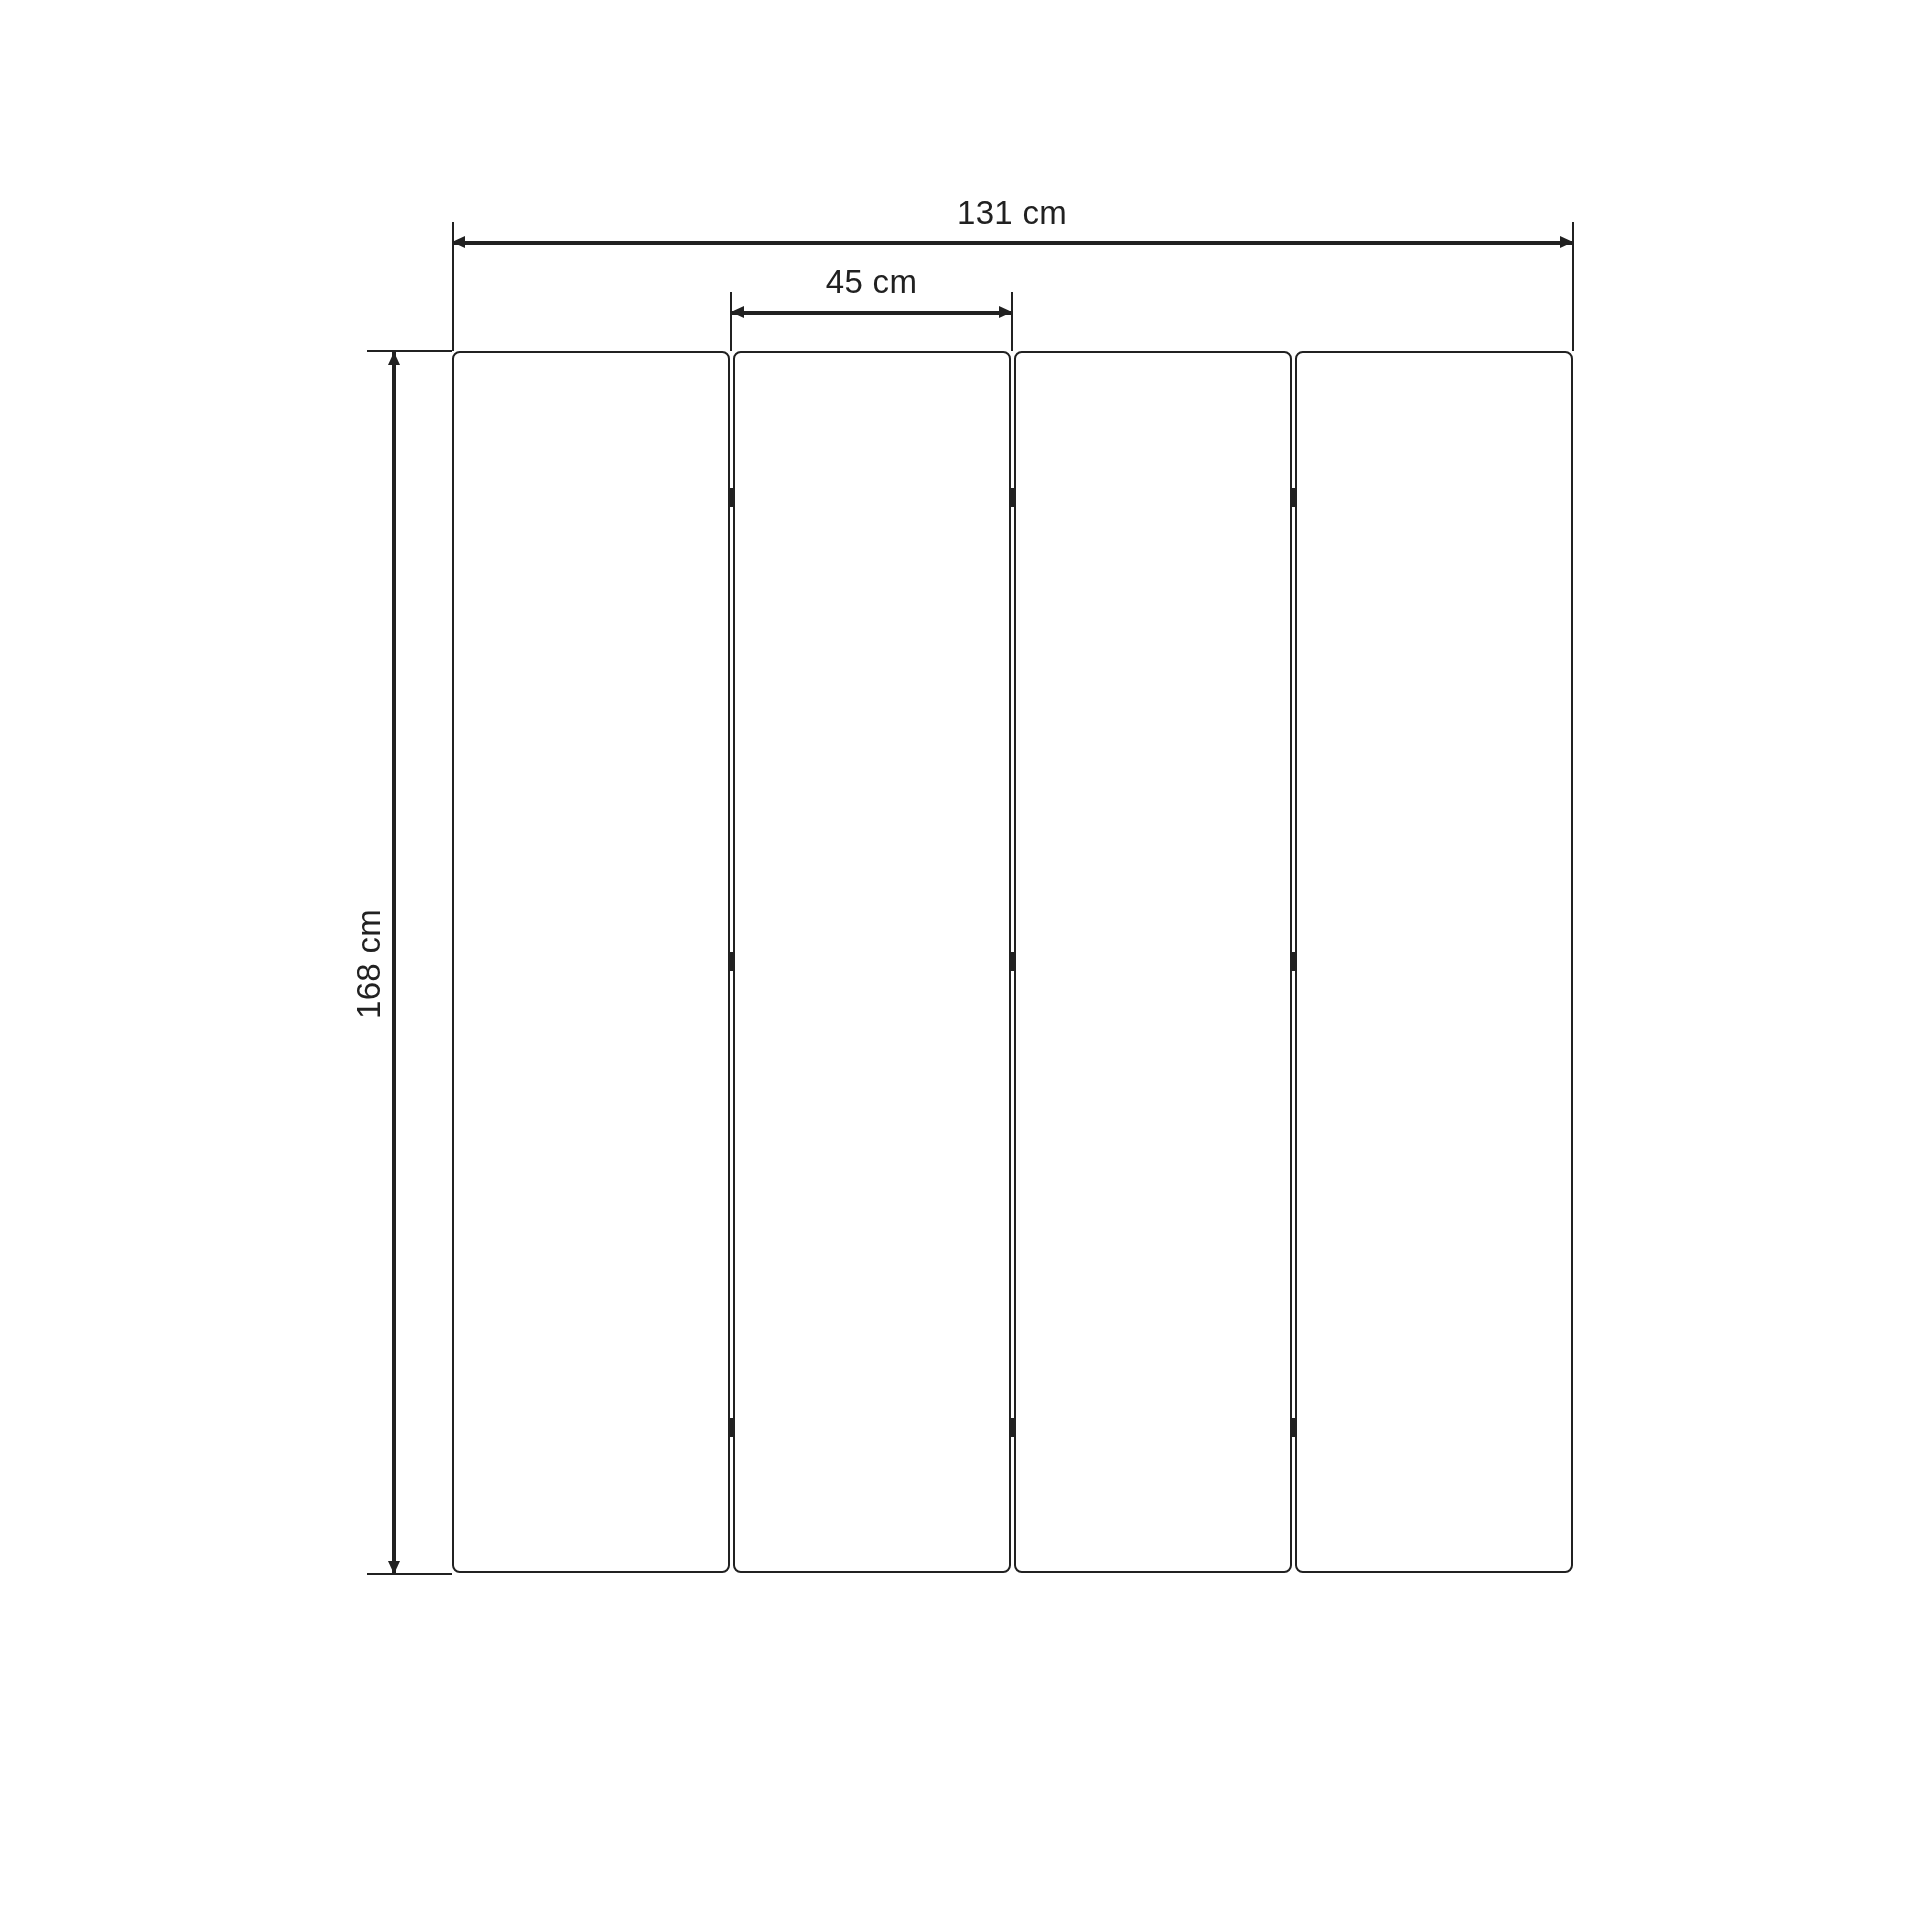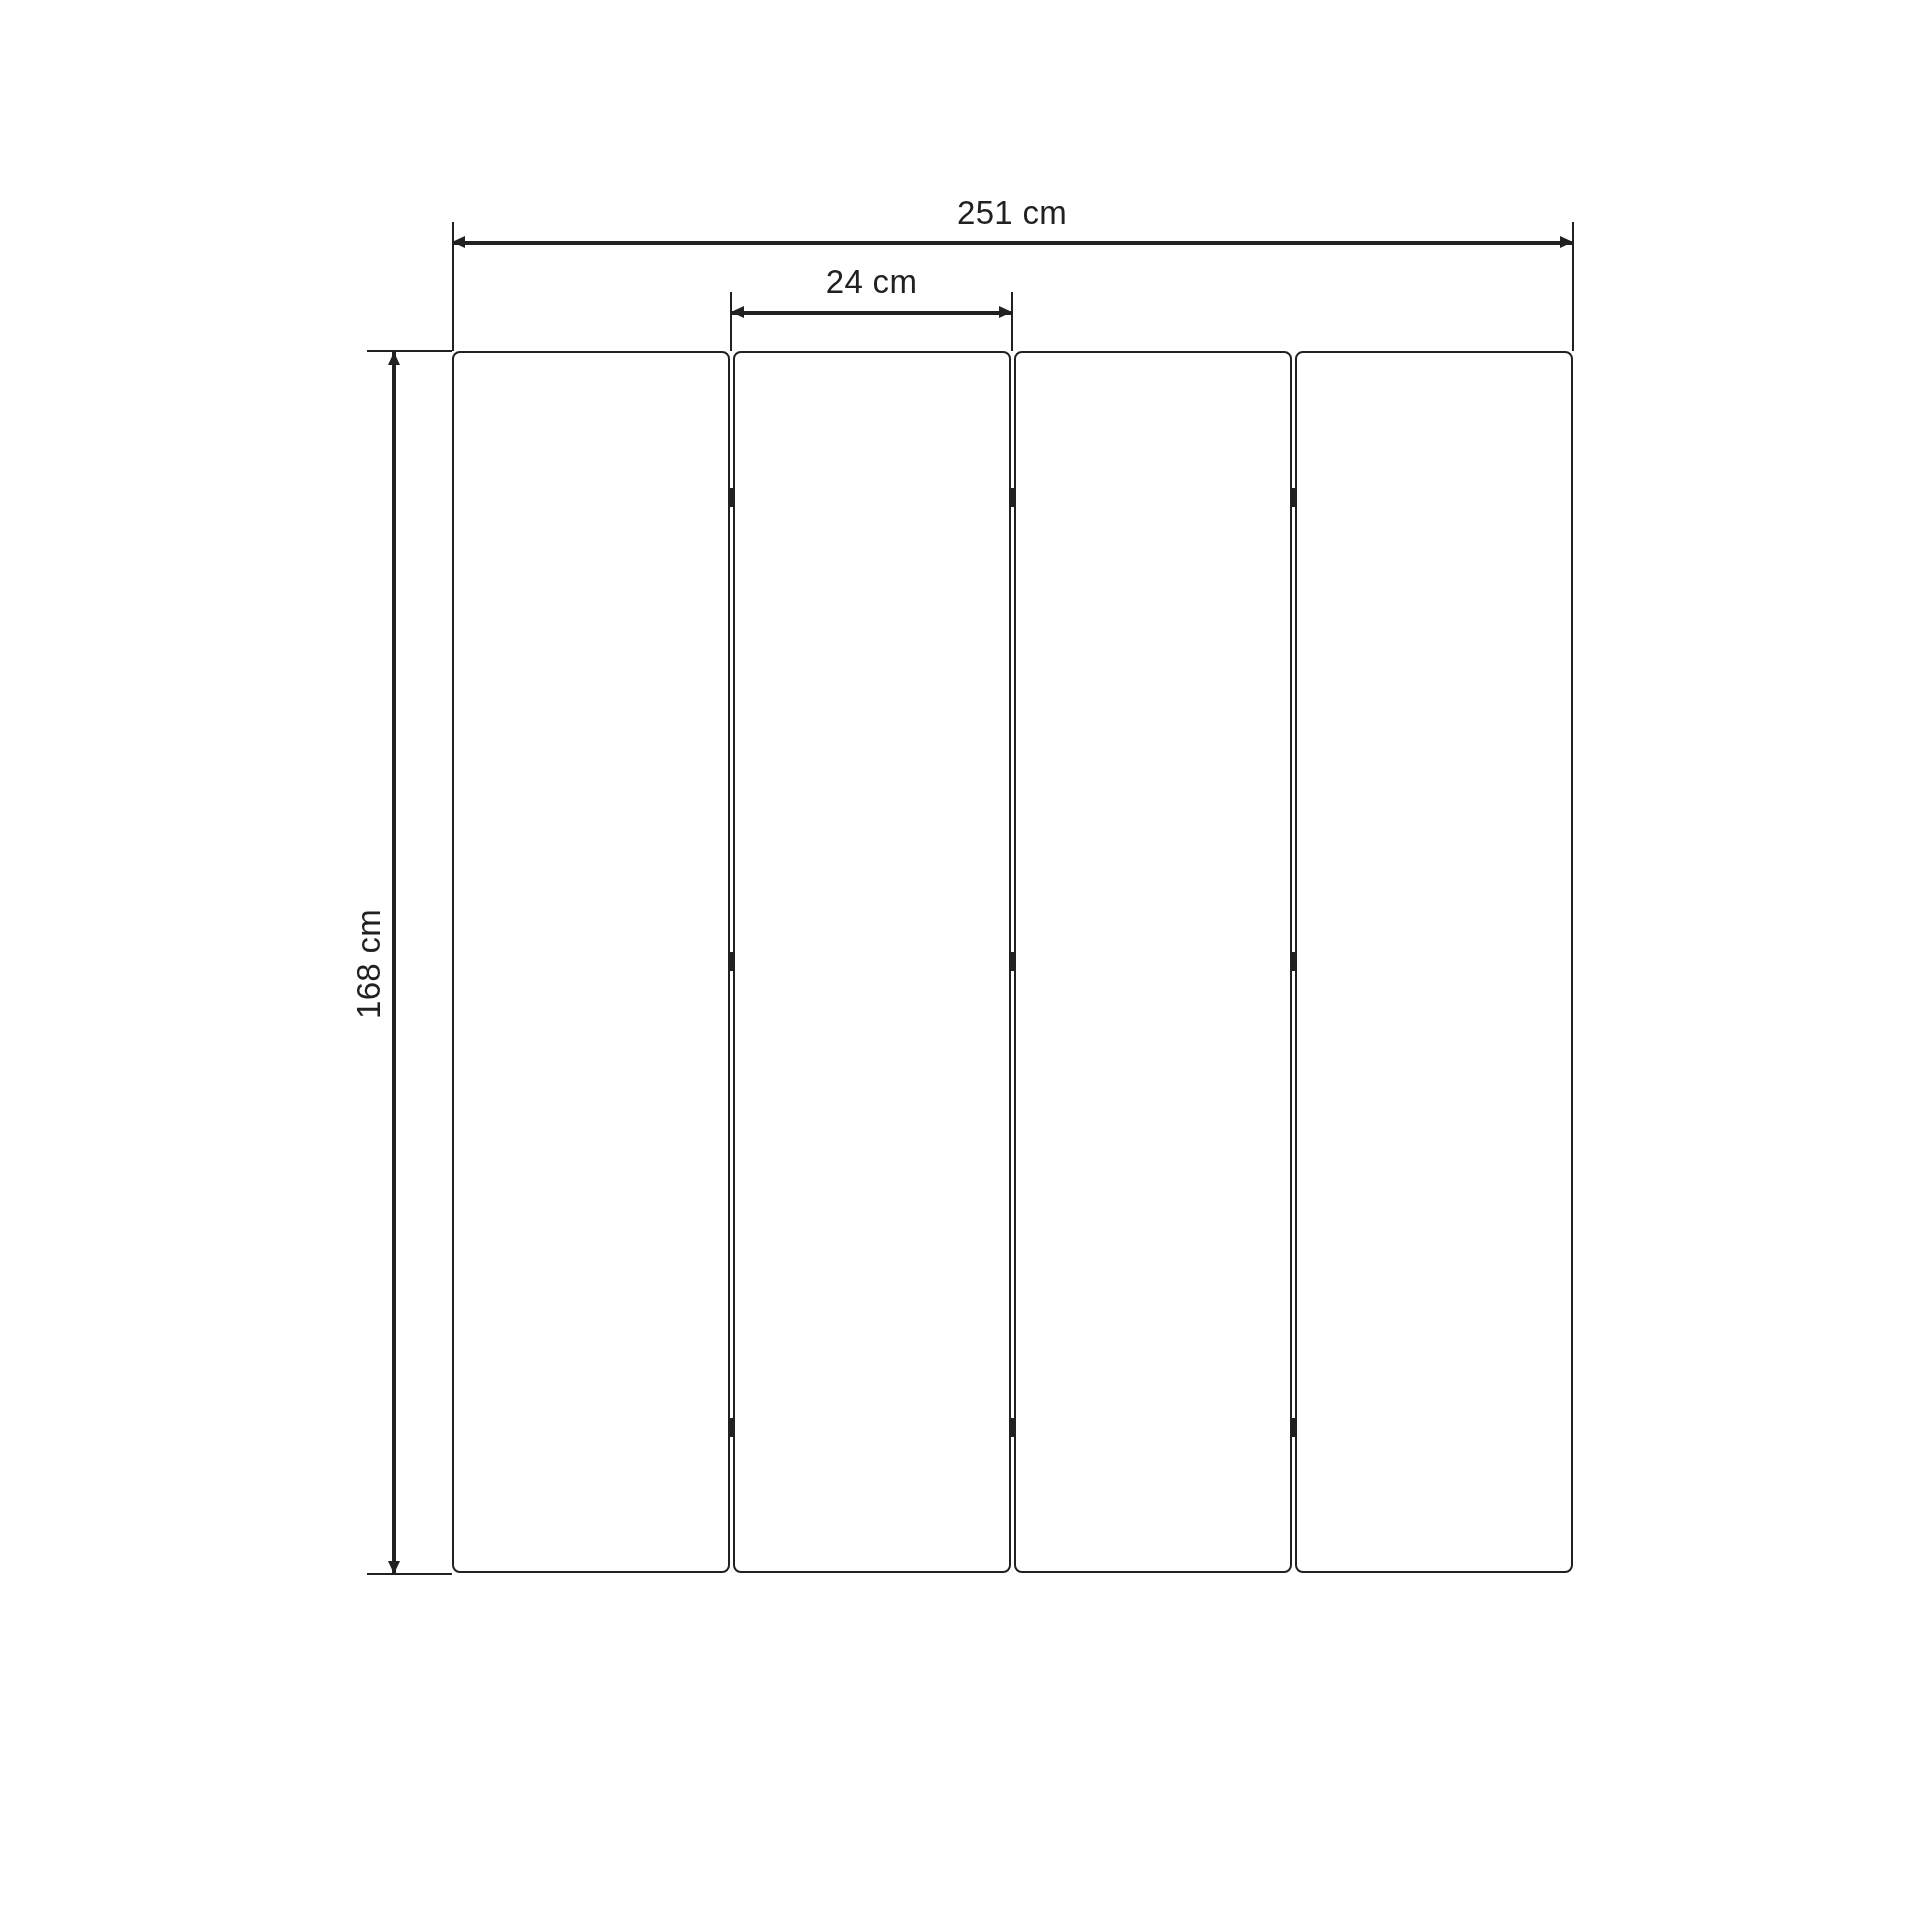--- a/index.html
+++ b/index.html
@@ -54,28 +54,28 @@
 </head>
 <body>
 
 <div class="canvas">
 
   <div class="ext ext-152-left"></div>
   <div class="ext ext-152-right"></div>
   <div class="dim-line line-152"></div>
   <div class="arrow arrow-left arr-152-l"></div>
   <div class="arrow arrow-right arr-152-r"></div>
-  <div class="dim-label h label-152">251 cm</div>
+  <div class="dim-label h label-152">131 cm</div>
 
   <div class="ext ext-38-left"></div>
   <div class="ext ext-38-right"></div>
   <div class="dim-line line-38"></div>
   <div class="arrow arrow-left arr-38-l"></div>
   <div class="arrow arrow-right arr-38-r"></div>
-  <div class="dim-label h label-38">24 cm</div>
+  <div class="dim-label h label-38">45 cm</div>
 
   <div class="ext ext-168-top"></div>
   <div class="ext ext-168-bottom"></div>
   <div class="dim-line line-168"></div>
   <div class="arrow arrow-up arr-168-t"></div>
   <div class="arrow arrow-down arr-168-b"></div>
   <div class="dim-label v label-168">168 cm</div>
 
   <div class="panel-row">
       <div class="panel"></div>

